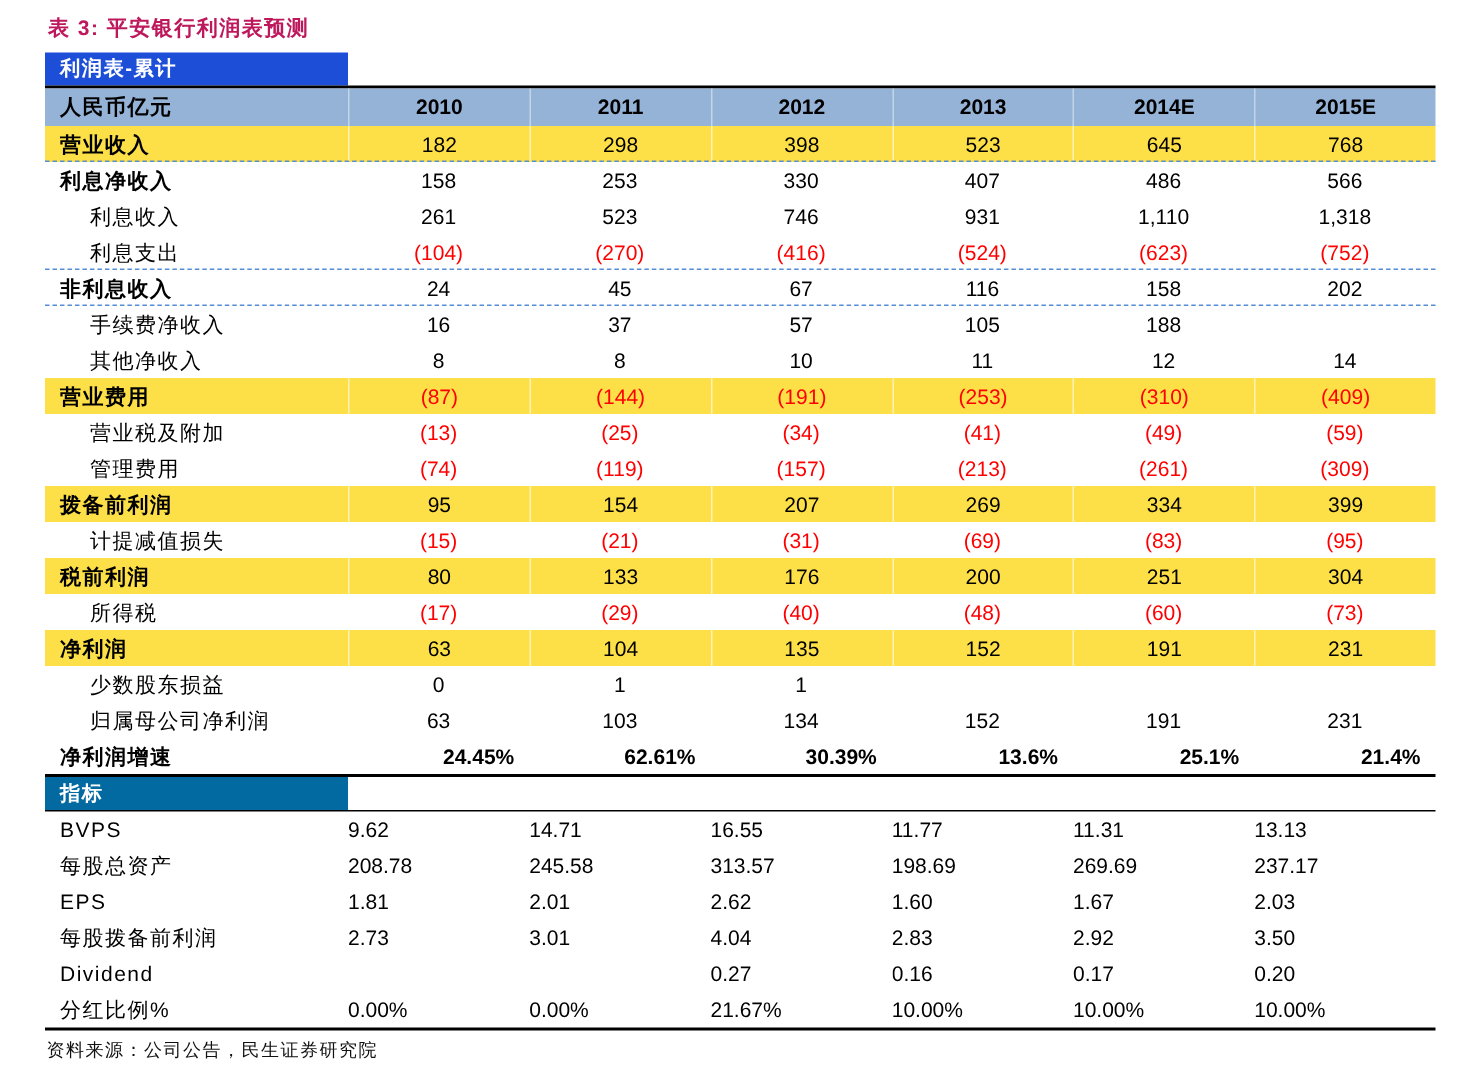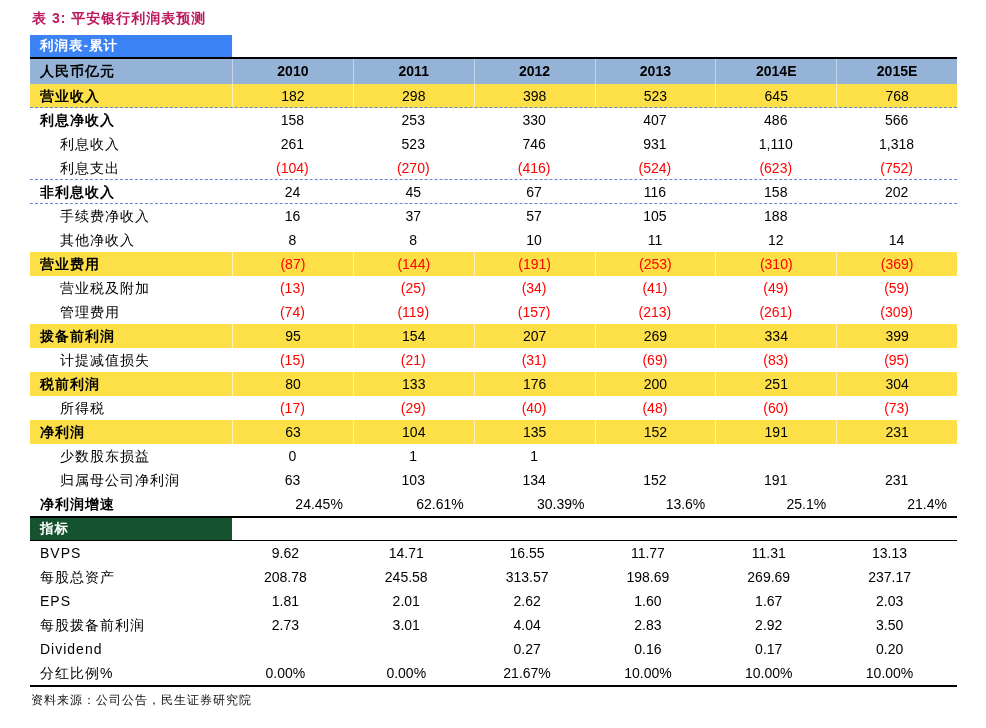--- a/index.html
+++ b/index.html
@@ -7,53 +7,53 @@
     width:986px;height:728px;overflow:hidden;
     font-family:"Liberation Sans","DejaVu Sans",sans-serif;
     color:#000;
   }
   .page{padding:8px 29px 0 30px;box-sizing:border-box;}
   .title{
     color:#be185d;font-weight:bold;font-size:14px;
     padding:2px 0 7px 2px;letter-spacing:1px;
   }
   .section-bar{
-    width:202px;background:#3b82f6;color:#fff;font-weight:bold;
+    width:202px;background:#1d4ed8;color:#fff;font-weight:bold;
     height:22px;line-height:22px;padding-left:10px;box-sizing:border-box;
     font-size:13.5px;letter-spacing:1px;
   }
   .table{border-top:2px solid #000;}
   .trow{
     display:grid;grid-template-columns:202px repeat(6,1fr);
     height:24px;line-height:24px;font-size:14px;
   }
   .head{background:#95B3D7;height:25px;line-height:25px;}
   .head .val{border-left:1px solid rgba(255,255,255,.45);box-sizing:border-box;}
   .shaded{background:#fde047;}
   .shaded .val{border-left:1px solid rgba(255,255,255,.6);box-sizing:border-box;}
   .cell{white-space:nowrap;overflow:hidden;}
   .cell.label{padding-left:10px;letter-spacing:1px;}
   .cell.label.indent{padding-left:30px;}
   .bold{font-weight:bold;}
   .val{text-align:center;}
   .neg{color:#FF0000;}
   .dashed{border-bottom:1px dashed #558ED5;box-sizing:border-box;}
   .right .val{text-align:right;padding-right:10px;}
-  .growth .val{font-weight:normal;}
+  .growth .val{font-weight:bold;}
   .indicator-band{
     display:grid;grid-template-columns:202px 1fr;
     border-top:2px solid #000;border-bottom:1px solid #000;
     height:22px;line-height:22px;
   }
   .indicator-band .redcell{
-    background:#14532d;color:#fff;font-weight:bold;
+    background:#0369a1;color:#fff;font-weight:bold;
     padding-left:10px;font-size:13.5px;letter-spacing:1px;
   }
   .indicators{border-top:none;border-bottom:2px solid #000;}
-  .indicators .val{text-align:center;padding-right:14px;}
+  .indicators .val{text-align:left;padding-right:14px;}
   .footer{font-size:12px;color:#111;padding:5px 0 0 1px;letter-spacing:1px;}
 </style>
 </head>
 <body>
 
 <div class="page">
 
   <div class="title">表 3: 平安银行利润表预测</div>
 
   <div class="section-bar">
@@ -133,21 +133,21 @@
           <div class="cell val">12</div>
           <div class="cell val">14</div>
         </div>
         <div class="trow shaded">
           <div class="cell label bold">营业费用</div>
           <div class="cell val neg">(87)</div>
           <div class="cell val neg">(144)</div>
           <div class="cell val neg">(191)</div>
           <div class="cell val neg">(253)</div>
           <div class="cell val neg">(310)</div>
-          <div class="cell val neg">(369)</div>
+          <div class="cell val neg">(409)</div>
         </div>
         <div class="trow">
           <div class="cell label indent">营业税及附加</div>
           <div class="cell val neg">(13)</div>
           <div class="cell val neg">(25)</div>
           <div class="cell val neg">(34)</div>
           <div class="cell val neg">(41)</div>
           <div class="cell val neg">(49)</div>
           <div class="cell val neg">(59)</div>
         </div>

